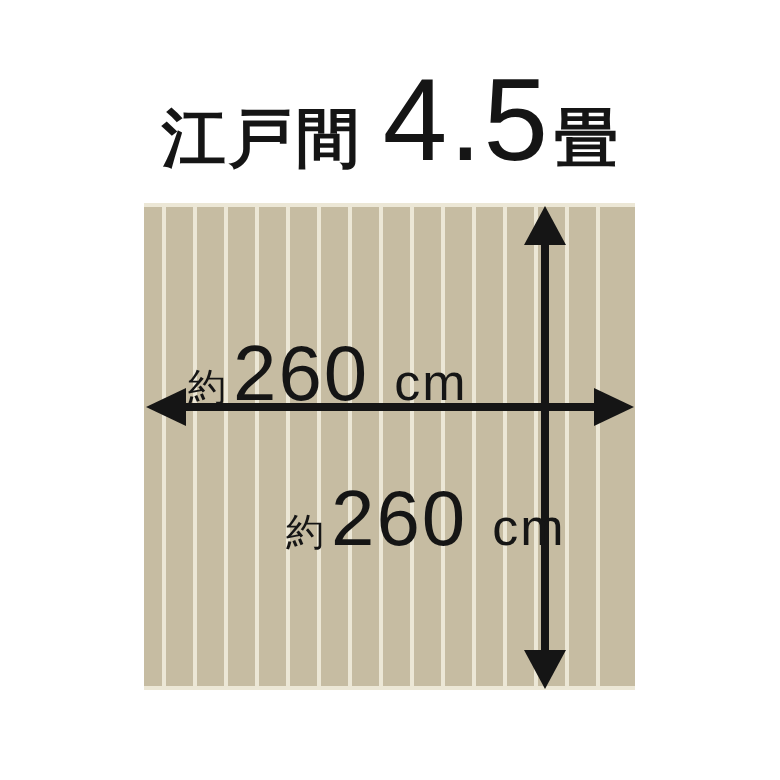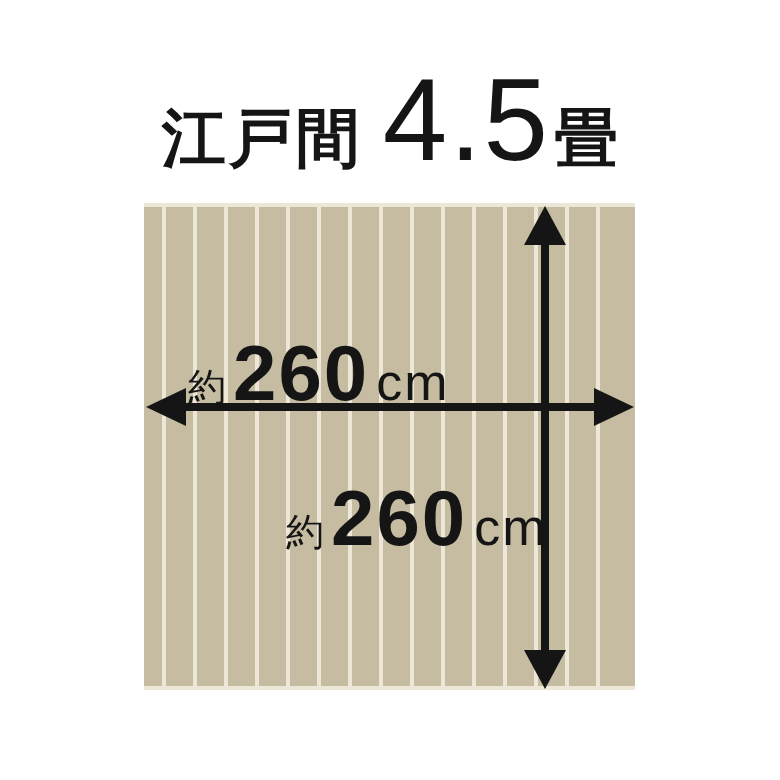--- a/index.html
+++ b/index.html
@@ -47,22 +47,22 @@
   .arrows{position:absolute;left:0;top:0;width:780px;height:780px;}
   .arrows rect,.arrows polygon{fill:var(--ink);}
 
   
   .dim-label{
     position:absolute;
     display:flex;align-items:baseline;
     line-height:1;white-space:nowrap;color:var(--ink);
   }
   .dim-label .approx{font-size:38px;font-weight:500;margin-right:7px;}
-  .dim-label .value{font-size:78px;font-weight:700;letter-spacing:2px;}
-  .dim-label .unit{font-size:52px;font-weight:300;margin-left:7px;letter-spacing:2px;text-align:center;}
+  .dim-label .value{font-size:78px;font-weight:400;letter-spacing:2px;}
+  .dim-label .unit{font-size:52px;font-weight:300;margin-left:25px;letter-spacing:2px;text-align:center;}
   .label-w{left:188px;top:334px;}
   .label-h{left:286px;top:479px;}
 </style>
 </head>
 <body>
 
 <div class="page">
 
   <div class="title">
     <span class="t-kanji">江戸間</span>

